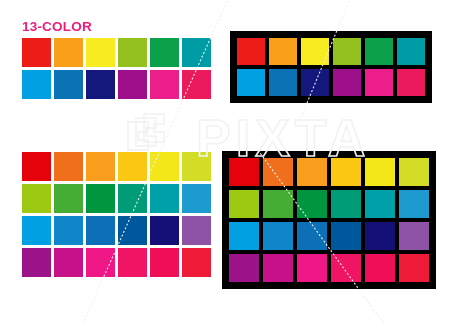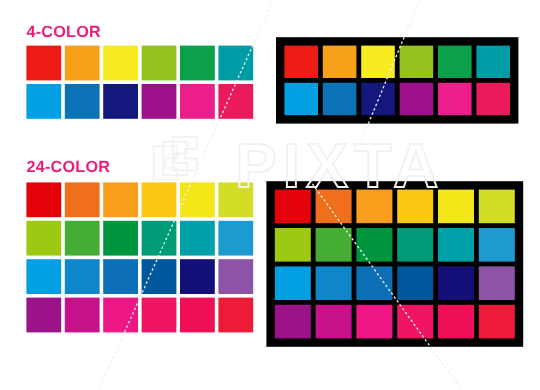--- a/index.html
+++ b/index.html
@@ -121,21 +121,21 @@
     letter-spacing: 0.3px;
     white-space: nowrap;
     user-select: none;
   }
 </style>
 </head>
 <body>
 
 <div class="stage">
 
-  <div class="section-title" id="title-12" style="color: rgb(236, 30, 121);">4-COLOR</div>
+  <div class="section-title" id="title-12" style="color: rgb(236, 30, 121);">13-COLOR</div>
 
   <div class="grid-plain" id="grid-12-plain">
       <div class="swatch" title="#ed1c17" style="background: rgb(237, 28, 23);"></div>
       <div class="swatch" title="#f9a01b" style="background: rgb(249, 160, 27);"></div>
       <div class="swatch" title="#f7ec20" style="background: rgb(247, 236, 32);"></div>
       <div class="swatch" title="#95c11f" style="background: rgb(149, 193, 31);"></div>
       <div class="swatch" title="#0ba04a" style="background: rgb(11, 160, 74);"></div>
       <div class="swatch" title="#009ca6" style="background: rgb(0, 156, 166);"></div>
       <div class="swatch" title="#00a0e3" style="background: rgb(0, 160, 227);"></div>
       <div class="swatch" title="#0b72b5" style="background: rgb(11, 114, 181);"></div>
@@ -153,21 +153,20 @@
       <div class="swatch" title="#0ba04a" style="background: rgb(11, 160, 74);"></div>
       <div class="swatch" title="#009ca6" style="background: rgb(0, 156, 166);"></div>
       <div class="swatch" title="#00a0e3" style="background: rgb(0, 160, 227);"></div>
       <div class="swatch" title="#0b72b5" style="background: rgb(11, 114, 181);"></div>
       <div class="swatch" title="#14187d" style="background: rgb(20, 24, 125);"></div>
       <div class="swatch" title="#9e0f8c" style="background: rgb(158, 15, 140);"></div>
       <div class="swatch" title="#ec1e8c" style="background: rgb(236, 30, 140);"></div>
       <div class="swatch" title="#ea1a5c" style="background: rgb(234, 26, 92);"></div>
     </div>
 
-  <div class="section-title" id="title-24" style="color: rgb(236, 30, 121);">24-COLOR</div>
 
   <div class="grid-plain" id="grid-24-plain">
       <div class="swatch" title="#e4030b" style="background: rgb(228, 3, 11);"></div>
       <div class="swatch" title="#f06f1c" style="background: rgb(240, 111, 28);"></div>
       <div class="swatch" title="#f99d1c" style="background: rgb(249, 157, 28);"></div>
       <div class="swatch" title="#fac713" style="background: rgb(250, 199, 19);"></div>
       <div class="swatch" title="#f4e719" style="background: rgb(244, 231, 25);"></div>
       <div class="swatch" title="#d3dd26" style="background: rgb(211, 221, 38);"></div>
       <div class="swatch" title="#9dc912" style="background: rgb(157, 201, 18);"></div>
       <div class="swatch" title="#45ad33" style="background: rgb(69, 173, 51);"></div>

